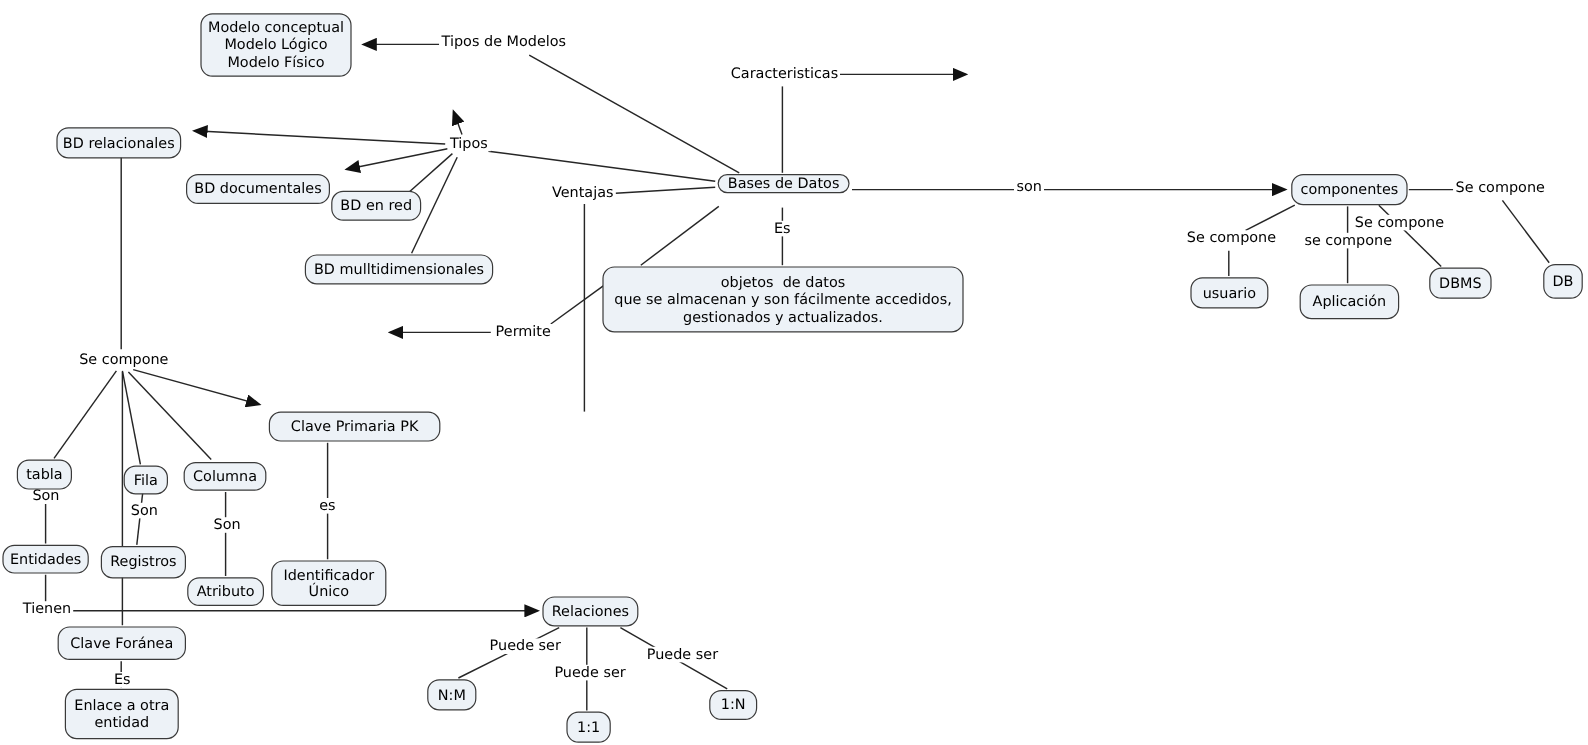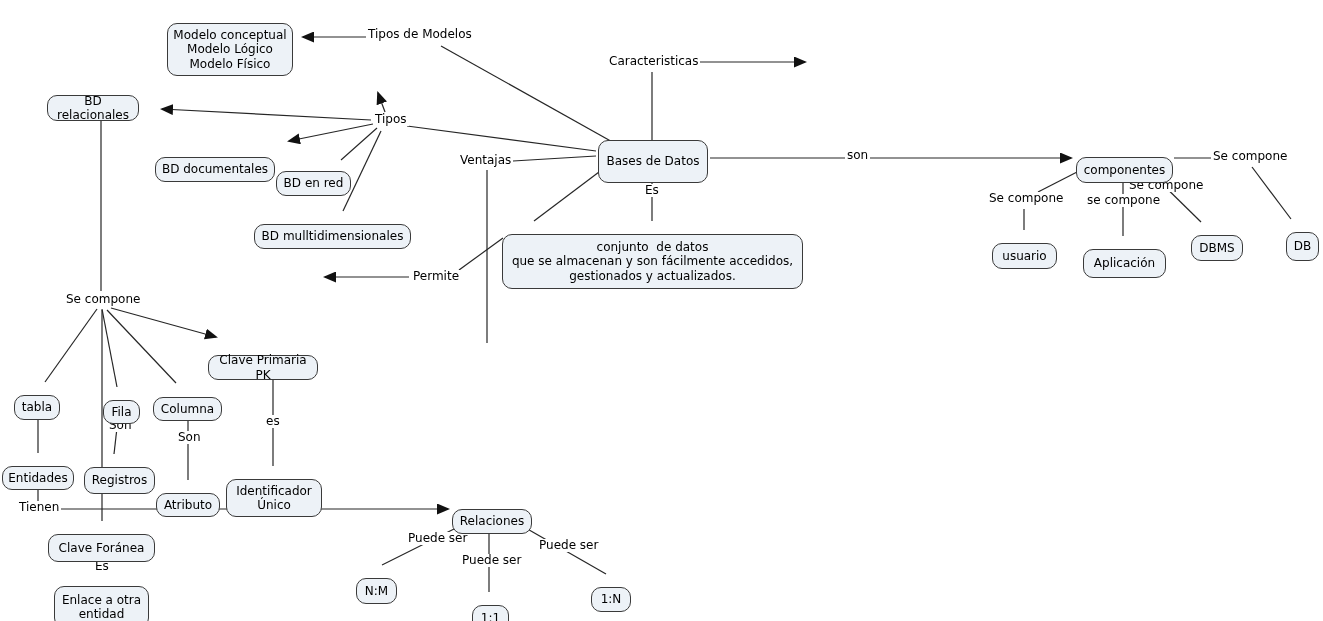--- a/index.html
+++ b/index.html
@@ -17,21 +17,20 @@
     z-index:3;
     box-sizing:border-box;
     background:#edf2f7;
     border:1.4px solid #3a3a3a;
     border-radius:10px;
     display:flex;align-items:center;justify-content:center;
     text-align:center;
     font-size:12px;line-height:1.18;
     white-space:pre-wrap;
     padding:1px 2px;
-    margin-top:12px;
   }
   .lbl{
     position:absolute;
     z-index:2;
     background:#ffffff;
     font-size:12px;line-height:1.1;
     padding:0 2px;
     white-space:nowrap;
   }
   .ln{stroke:#262626;stroke-width:1.2;fill:none;}
@@ -106,34 +105,34 @@
   <span class="lbl" style="left:264px;top:415px;">es</span>
   <span class="lbl" style="left:17px;top:501px;">Tienen</span>
   <span class="lbl" style="left:93px;top:560px;">Es</span>
   <span class="lbl" style="left:406px;top:532px;">Puede ser</span>
   <span class="lbl" style="left:460px;top:554px;">Puede ser</span>
   <span class="lbl" style="left:537px;top:539px;">Puede ser</span>
 
   <div class="node" style="left:167px;top:11px;width:126px;height:53px;">Modelo conceptual
 Modelo Lógico
 Modelo Físico</div>
-  <div class="node" style="left:47px;top:83px;width:92px;height:26px;">BD relacionales</div>
+  <div class="node" style="left:47px;top:106px;width:104px;height:26px;">BD relacionales</div>
   <div class="node" style="left:155px;top:145px;width:120px;height:25px;">BD documentales</div>
   <div class="node" style="left:276px;top:159px;width:75px;height:25px;">BD en red</div>
   <div class="node" style="left:254px;top:212px;width:157px;height:25px;">BD mulltidimensionales</div>
-  <div class="node" style="left:598px;top:128px;width:110px;height:43px;">Bases de Datos</div>
+  <div class="node" style="left:598px;top:145px;width:110px;height:16px;">Bases de Datos</div>
   <div class="node" style="left:1076px;top:145px;width:97px;height:26px;">componentes</div>
   <div class="node" style="left:992px;top:231px;width:65px;height:26px;">usuario</div>
   <div class="node" style="left:1083px;top:237px;width:83px;height:29px;">Aplicación</div>
   <div class="node" style="left:1191px;top:223px;width:52px;height:26px;">DBMS</div>
   <div class="node" style="left:1286px;top:220px;width:33px;height:29px;">DB</div>
-  <div class="node" style="left:502px;top:222px;width:301px;height:55px;">conjunto  de datos
+  <div class="node" style="left:502px;top:222px;width:301px;height:55px;">objetos  de datos
 que se almacenan y son fácilmente accedidos,
 gestionados y actualizados.</div>
-  <div class="node" style="left:208px;top:343px;width:110px;height:25px;">Clave Primaria PK</div>
+  <div class="node" style="left:224px;top:343px;width:143px;height:25px;">Clave Primaria PK</div>
   <div class="node" style="left:14px;top:383px;width:46px;height:25px;">tabla</div>
   <div class="node" style="left:103px;top:388px;width:37px;height:24px;">Fila</div>
   <div class="node" style="left:153px;top:385px;width:69px;height:24px;">Columna</div>
   <div class="node" style="left:2px;top:454px;width:72px;height:24px;">Entidades</div>
   <div class="node" style="left:84px;top:455px;width:71px;height:27px;">Registros</div>
   <div class="node" style="left:156px;top:481px;width:64px;height:24px;">Atributo</div>
   <div class="node" style="left:226px;top:467px;width:96px;height:38px;">Identificador
 Único</div>
   <div class="node" style="left:48px;top:522px;width:107px;height:28px;">Clave Foránea</div>
   <div class="node" style="left:54px;top:574px;width:95px;height:42px;">Enlace a otra

